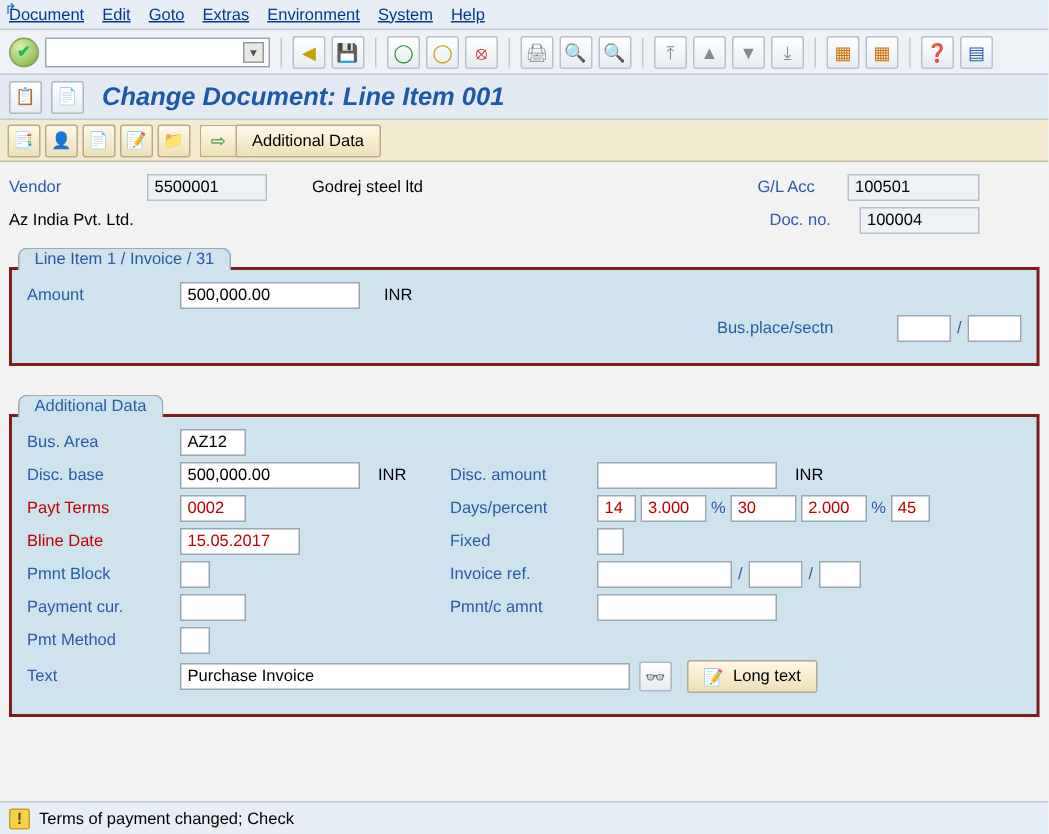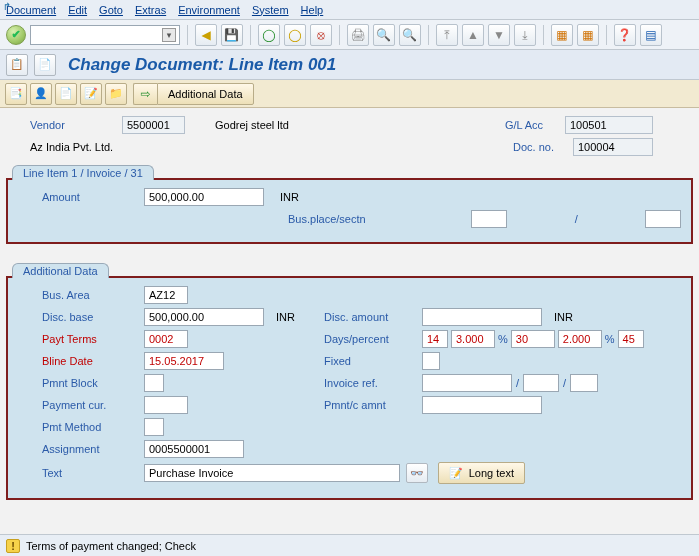--- a/index.html
+++ b/index.html
@@ -132,21 +132,21 @@
     height:22px;border:1px solid #b8ac88;background:linear-gradient(#fff8e8,#ede0b8);
     padding:0 10px;display:flex;align-items:center;
     border-top-right-radius:2px;border-bottom-right-radius:2px;
   }
   
   .content {
     padding: 8px 6px;
     background:#f2f2f2;
   }
   .row {
-    display:flex;align-items:center;margin-bottom:4px;gap:0;margin-left:24px;
+    display:flex;align-items:center;margin-bottom:4px;gap:0;
   }
   .lbl {
     color:#2a5aa8;width:92px;display:inline-block;
   }
   .lbl2 {
     color:#2a5aa8;width:102px;display:inline-block;
   }
   .inp {
     border:1px solid #9aa7b3;background:#fff;height:18px;padding:1px 4px;
     font-family:Arial,sans-serif;font-size:11px;
@@ -256,21 +256,21 @@
   <div style="display:flex;margin-left:3px;">
     <div class="sub-arrow">⇨</div>
     <div class="sub-text">Additional Data</div>
   </div>
 </div>
 
 <div class="content">
 
   <div class="row">
     <span class="lbl">Vendor</span>
-    <span class="inp ro" style="width:63px">5500001</span>
+    <span class="inp ro" style="width:80px">5500001</span>
     <span style="width:30px"></span>
     <span class="plain">Godrej steel ltd</span>
     <span class="spacer"></span>
     <span class="lbl" style="width:60px">G/L Acc</span>
     <span class="inp ro" style="width:88px">100501</span>
     <span style="width:40px"></span>
   </div>
 
 
   <div class="row">
@@ -284,21 +284,21 @@
   <div class="gap"></div>
 
   <div class="group">
     <div class="tab">Line Item 1 / Invoice / 31</div>
     <div class="row">
       <span class="lbl2">Amount</span>
       <span class="inp" style="width:120px;text-align:left">500,000.00</span>
       <span style="width:16px"></span>
       <span class="plain">INR</span>
     </div>
-    <div class="row" style="justify-content:space-between;margin-left:270px;">
+    <div class="row" style="justify-content:flex-end;margin-left:270px;">
       <span class="lbl" style="width:120px">Bus.place/sectn</span>
       <span class="inp" style="width:36px"></span>
       <span class="slash">/</span>
       <span class="inp" style="width:36px"></span>
     </div>
   </div>
 
   <div class="gap"></div>
     <div class="gap"></div>
 
@@ -364,28 +364,24 @@
       <span style="width:136px"></span>
       <span class="lbl" style="width:98px">Pmnt/c amnt</span>
       <span class="inp" style="width:120px"></span>
     </div>
 
     <div class="row">
       <span class="lbl2">Pmt Method</span>
       <span class="inp" style="width:20px"></span>
     </div>
 
-    <div class="row">
-      <span class="lbl2">Assignment</span>
-      <span class="inp" style="width:100px">0005500001</span>
-    </div>
 
     <div class="row">
       <span class="lbl2">Text</span>
-      <span class="inp" style="width:256px">Purchase Invoice</span>
+      <span class="inp" style="width:300px">Purchase Invoice</span>
       <span style="width:6px"></span>
       <div class="glasses-btn">👓</div>
       <span style="width:10px"></span>
       <div class="longtext-btn">
         <span>📝</span>
         <span>Long text</span>
       </div>
     </div>
   </div>
 

